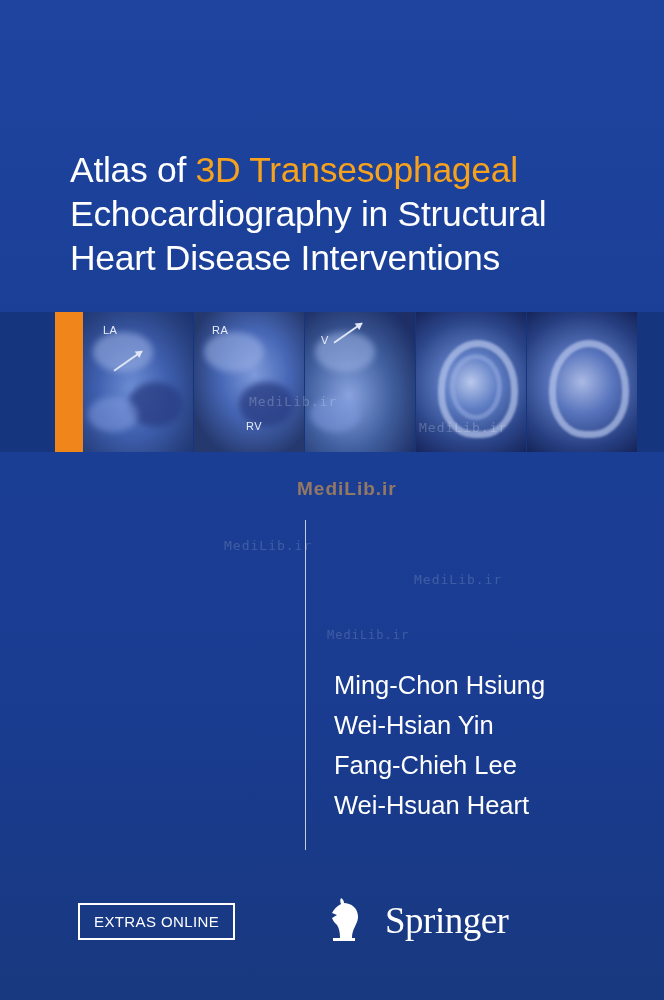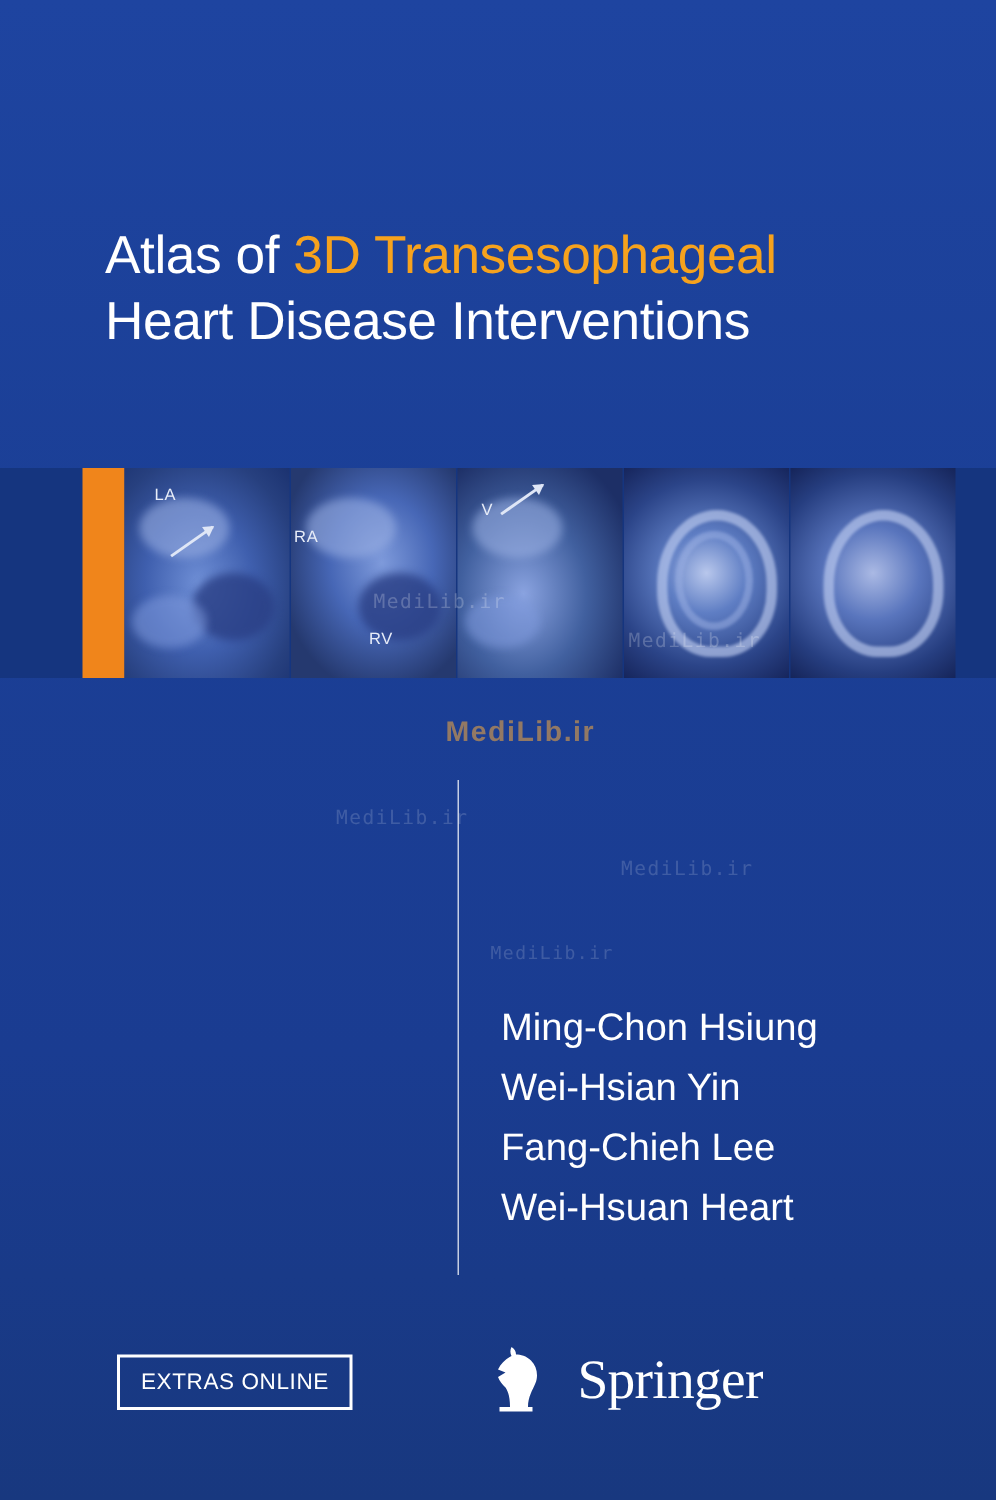--- a/index.html
+++ b/index.html
@@ -118,21 +118,21 @@
     border-radius: 50%;
     filter: blur(1px);
   }
   .thumb .lbl {
     position: absolute;
     color: #e8edf8;
     font-size: 11px;
     letter-spacing: 0.5px;
   }
   .lbl-la { left: 20px; top: 12px; }
-  .lbl-ra { left: 2px; top: 12px; margin-top: 28px; }
+  .lbl-ra { left: 18px; top: 12px; }
   .lbl-rv { left: 52px; top: 108px; }
   .lbl-v  { left: 16px; top: 22px; }
   .thumb .arrow {
     position: absolute;
     width: 34px;
     height: 2px;
     background: #dfe6f6;
     transform: rotate(-35deg);
   }
   .arrow::after {
@@ -221,20 +221,21 @@
   .knight svg { display: block; }
 </style>
 </head>
 <body>
 
 <div class="cover">
   <div class="inner">
 
     <div class="title-block">
       <div class="title-line"><span>Atlas of </span><span class="hl">3D Transesophageal</span></div>
+      <div class="title-line">Echocardiography in Structural</div>
       <div class="title-line">Heart Disease Interventions</div>
     </div>
 
     <div class="strip">
       <div class="strip-bar"></div>
       <div class="orange-tab"></div>
       <div class="thumbs">
 
         <div class="thumb t1">
           <div class="blob b1"></div>

